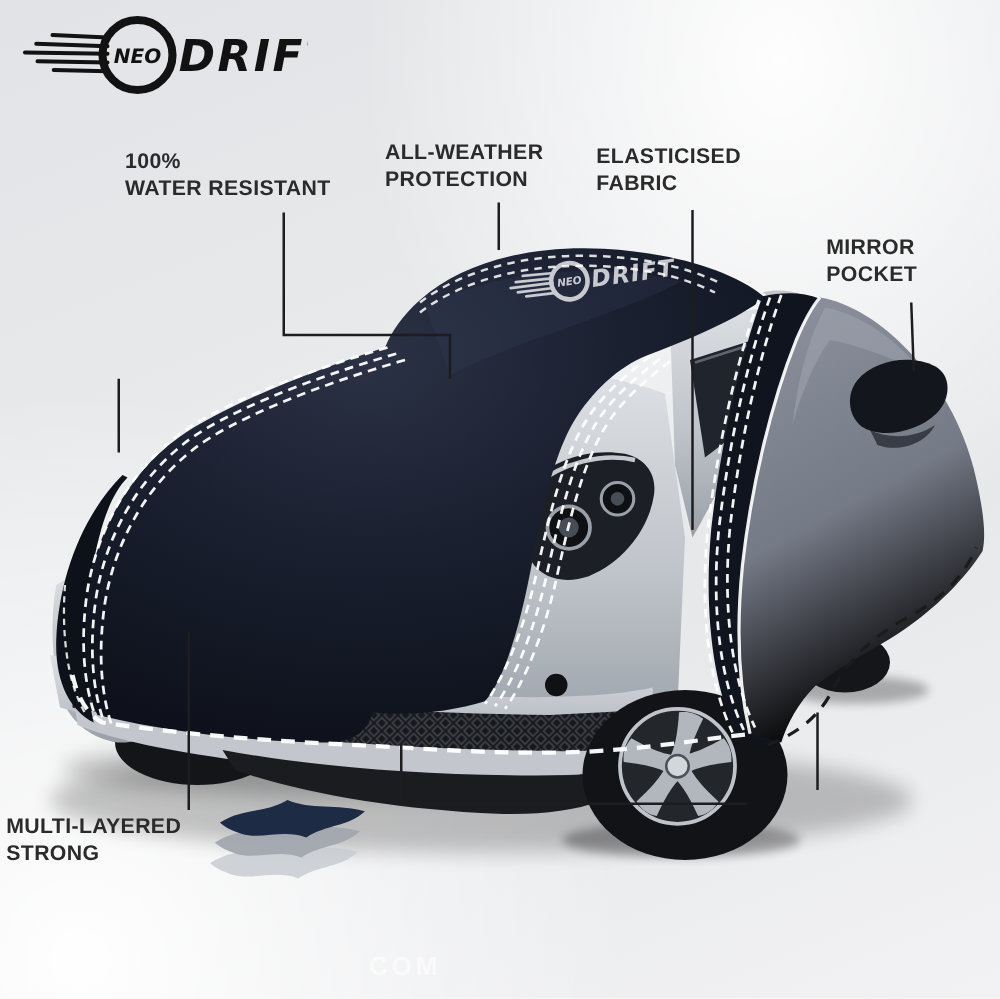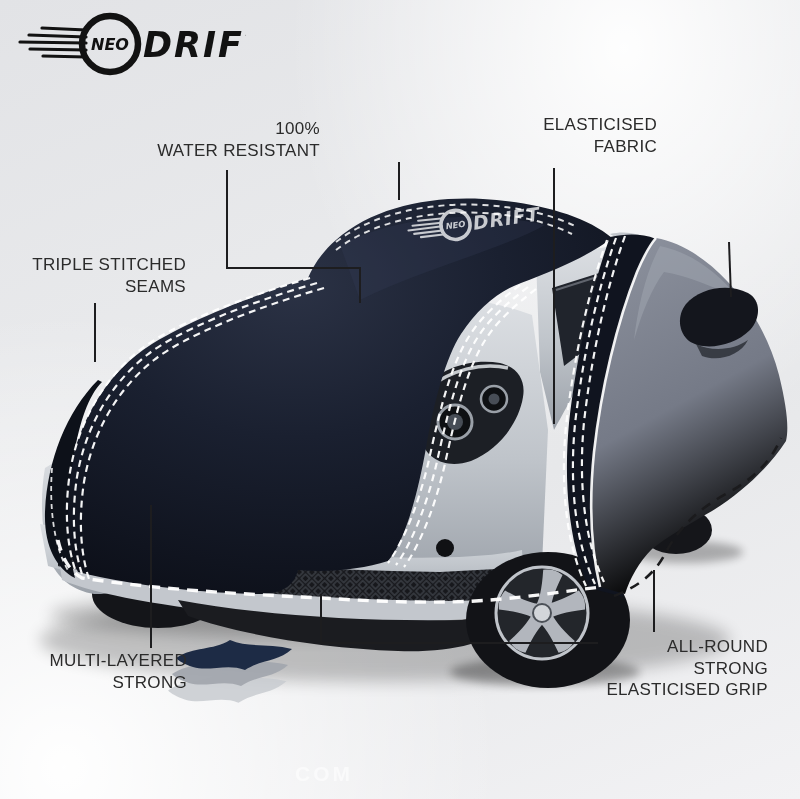--- a/index.html
+++ b/index.html
@@ -6,22 +6,22 @@
   .stage{
     position:relative;width:800px;height:799px;overflow:hidden;
     font-family:"Liberation Sans","DejaVu Sans",sans-serif;
     background:
       radial-gradient(ellipse at 78% 6%, rgba(255,255,255,.95) 0%, rgba(255,255,255,0) 38%),
       radial-gradient(ellipse at 8% 96%, rgba(255,255,255,.98) 0%, rgba(255,255,255,0) 42%),
       linear-gradient(158deg,#e2e3e6 0%,#e9eaec 38%,#e7e8ea 62%,#f2f2f4 100%);
   }
   .artsvg{position:absolute;left:0;top:0;}
   .callout{
-    position:absolute;text-align:right;white-space:pre-line;
-    font-size:17px;line-height:1.27;font-weight:400;color:#2b2b2b;
+    position:absolute;text-align:left;white-space:pre-line;
+    font-size:17px;line-height:1.27;font-weight:700;color:#2b2b2b;
     letter-spacing:.3px;
   }
   .watermark{
     position:absolute;left:295px;top:762px;
     font-size:21px;font-weight:700;letter-spacing:3px;
     color:rgba(255,255,255,.55);
   }
   .brandlogo{position:absolute;left:6px;top:4px;}
 </style>
 </head>
@@ -216,24 +216,23 @@
       <line x1="24" y1="45" x2="80" y2="46"></line>
       <line x1="37" y1="52" x2="80" y2="53"></line>
     </g>
     <circle cx="104" cy="40" r="28" fill="none" stroke="#121212" stroke-width="6.5"></circle>
     <text x="104" y="46" text-anchor="middle" font-size="16" font-weight="bold" font-style="italic" fill="#121212" font-family="DejaVu Sans, sans-serif">NEO</text>
     <text x="137" y="53" font-size="35" font-weight="bold" font-style="italic" letter-spacing="2" fill="#121212" font-family="DejaVu Sans, sans-serif">DRIFT</text>
   </svg>
 
   <div class="callout" style="left:100px;top:118px;width:220px;">100%
 WATER RESISTANT</div>
+  <div class="callout" style="left:308px;top:111px;width:182px;">ALL-WEATHER
+PROTECTION</div>
   <div class="callout" style="left:477px;top:114px;width:180px;">ELASTICISED
 FABRIC</div>
-  <div class="callout" style="left:10px;top:254px;width:176px;">TRIPLE STITCHED
-SEAMS</div>
+  <div class="callout" style="left:661px;top:187px;width:140px;">MIRROR
+POCKET</div>
   <div class="callout" style="left:5px;top:650px;width:182px;">MULTI-LAYERED
 STRONG</div>
-  <div class="callout" style="left:568px;top:636px;width:200px;">ALL-ROUND
-STRONG
-ELASTICISED GRIP</div>
 
   <div class="watermark">COM</div>
 </div>
 
 </body></html>

